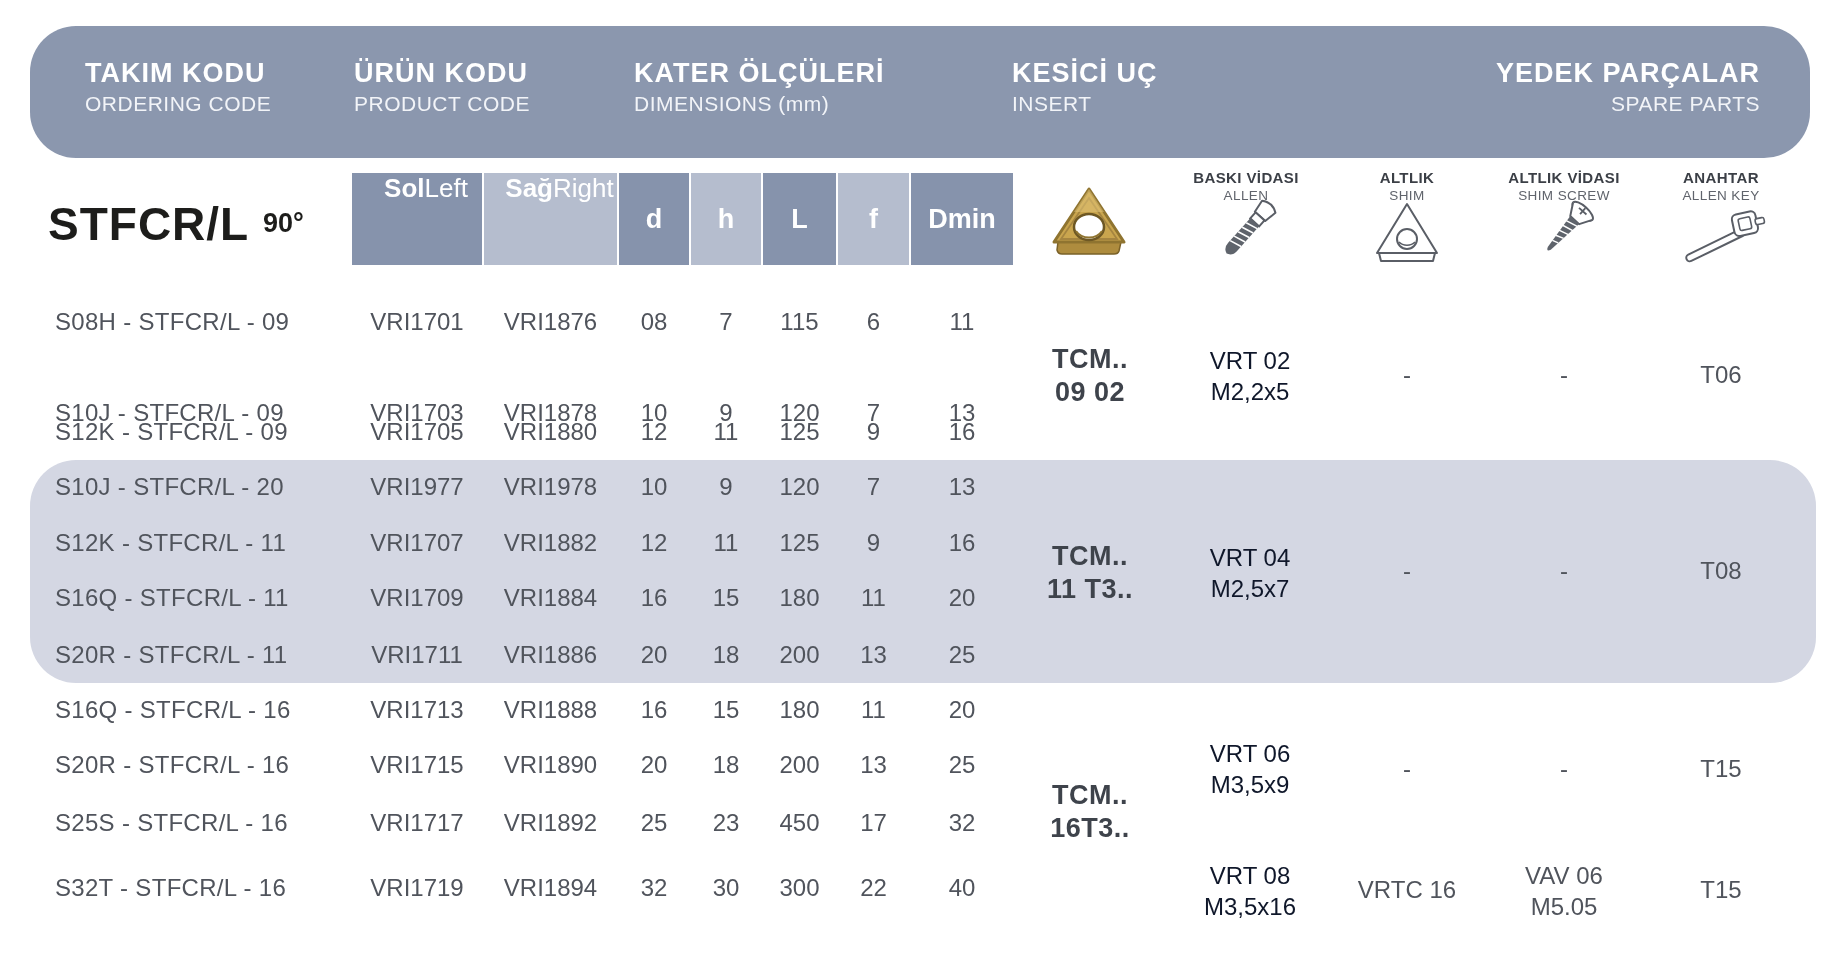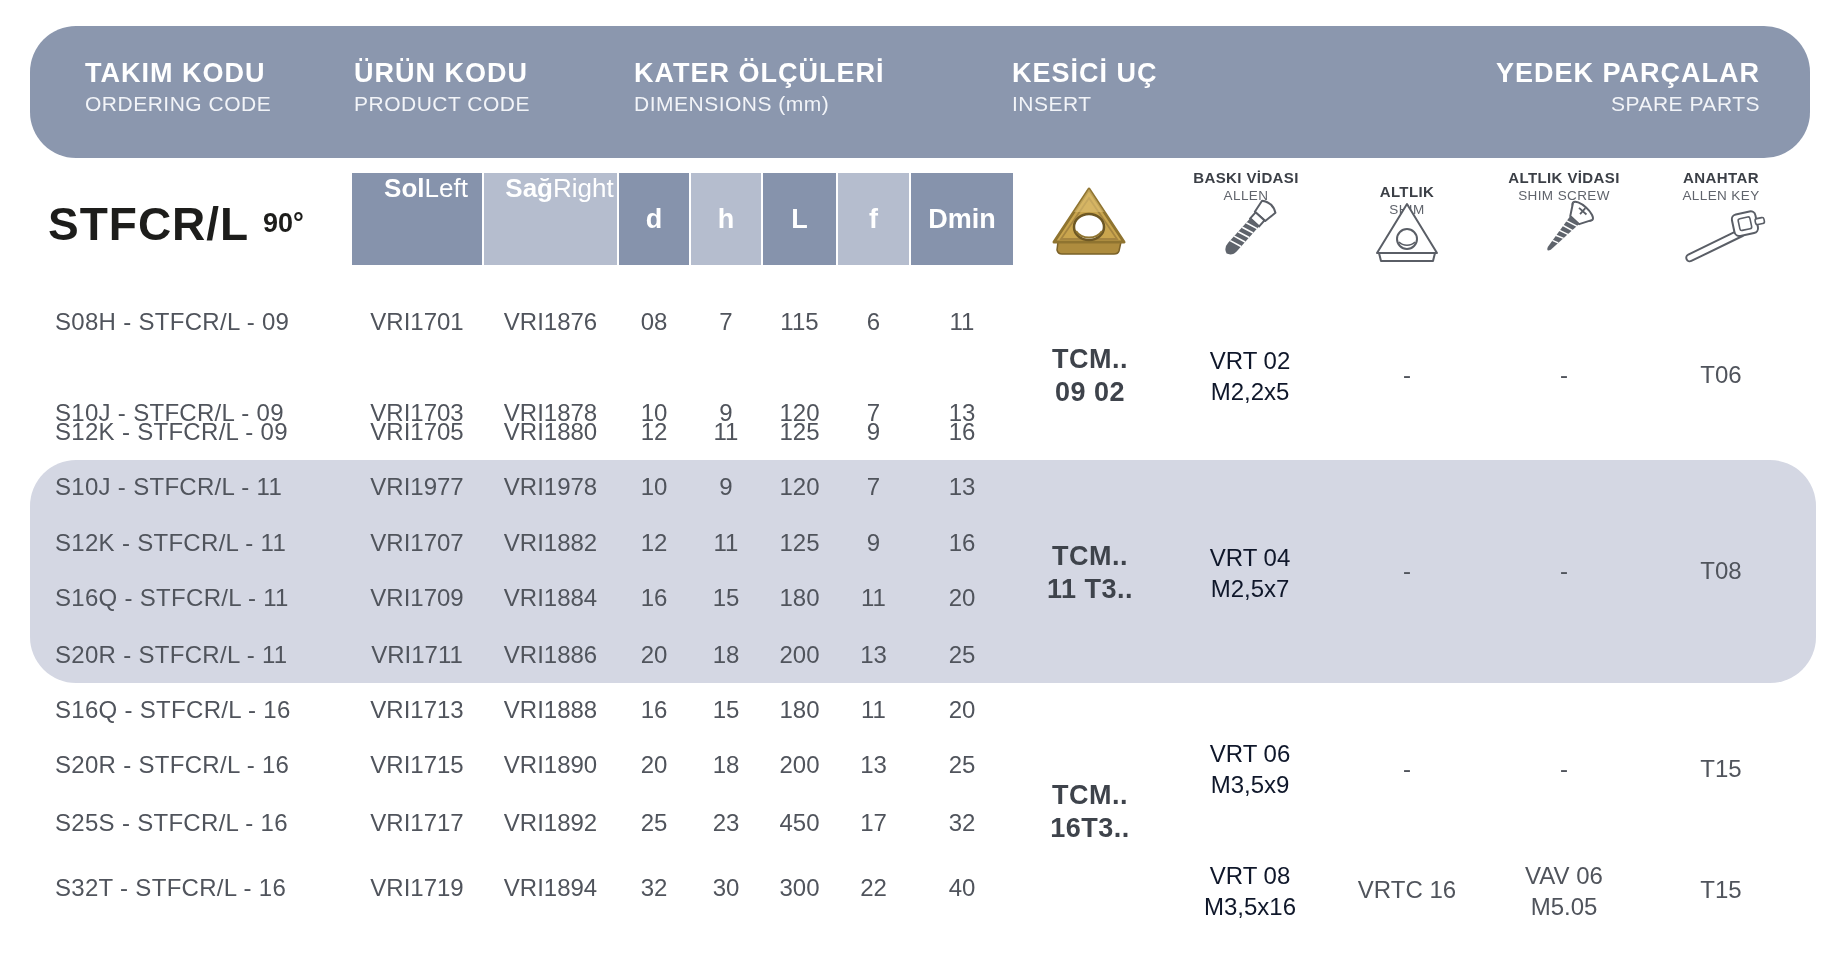--- a/index.html
+++ b/index.html
@@ -30,21 +30,21 @@
                font-size:27px;font-weight:bold;}
   .cell-sol{left:352px;width:130px;} .cell-sag{left:484px;width:133px;}
   .cell-d{left:619px;width:70px;}  .cell-h{left:691px;width:70px;}
   .cell-L{left:763px;width:73px;}  .cell-f{left:838px;width:71px;}
   .cell-dmin{left:911px;width:102px;}
 
   
   .spcol{position:absolute;top:168px;width:170px;text-align:center;}
   .spcol .t{font-size:15px;font-weight:bold;color:#3b3f46;letter-spacing:0.4px;line-height:19px;}
   .spcol .s{font-size:13.5px;color:#60646c;letter-spacing:0.4px;line-height:18px;}
-  .sp1{left:1161px;} .sp2{left:1322px;margin-top:14px;} .sp3{left:1479px;} .sp4{left:1636px;}
+  .sp1{left:1161px;} .sp2{left:1322px;} .sp3{left:1479px;} .sp4{left:1636px;}
   .spicon{position:absolute;}
 
   
   .highlight-band{position:absolute;left:30px;top:460px;width:1786px;height:223px;
                   background:#D4D7E3;border-radius:46px;z-index:0;}
 
   
   .row{position:absolute;left:0;width:1848px;height:36px;z-index:2;}
   .row span{position:absolute;font-size:24px;color:#50545C;line-height:36px;}
   .c-code{left:55px;width:320px;text-align:left;letter-spacing:0.3px;}
@@ -203,21 +203,21 @@
     <span class="c-code">S12K - STFCR/L - 09</span>
     <span class="c-left">VRI1705</span>
     <span class="c-right">VRI1880</span>
     <span class="c-d">12</span>
     <span class="c-h">11</span>
     <span class="c-L">125</span>
     <span class="c-f">9</span>
     <span class="c-dmin">16</span>
   </div>
   <div class="row" style="top:469px;">
-    <span class="c-code">S10J - STFCR/L - 11</span>
+    <span class="c-code">S10J - STFCR/L - 20</span>
     <span class="c-left">VRI1977</span>
     <span class="c-right">VRI1978</span>
     <span class="c-d">10</span>
     <span class="c-h">9</span>
     <span class="c-L">120</span>
     <span class="c-f">7</span>
     <span class="c-dmin">13</span>
   </div>
   <div class="row" style="top:525px;">
     <span class="c-code">S12K - STFCR/L - 11</span>

